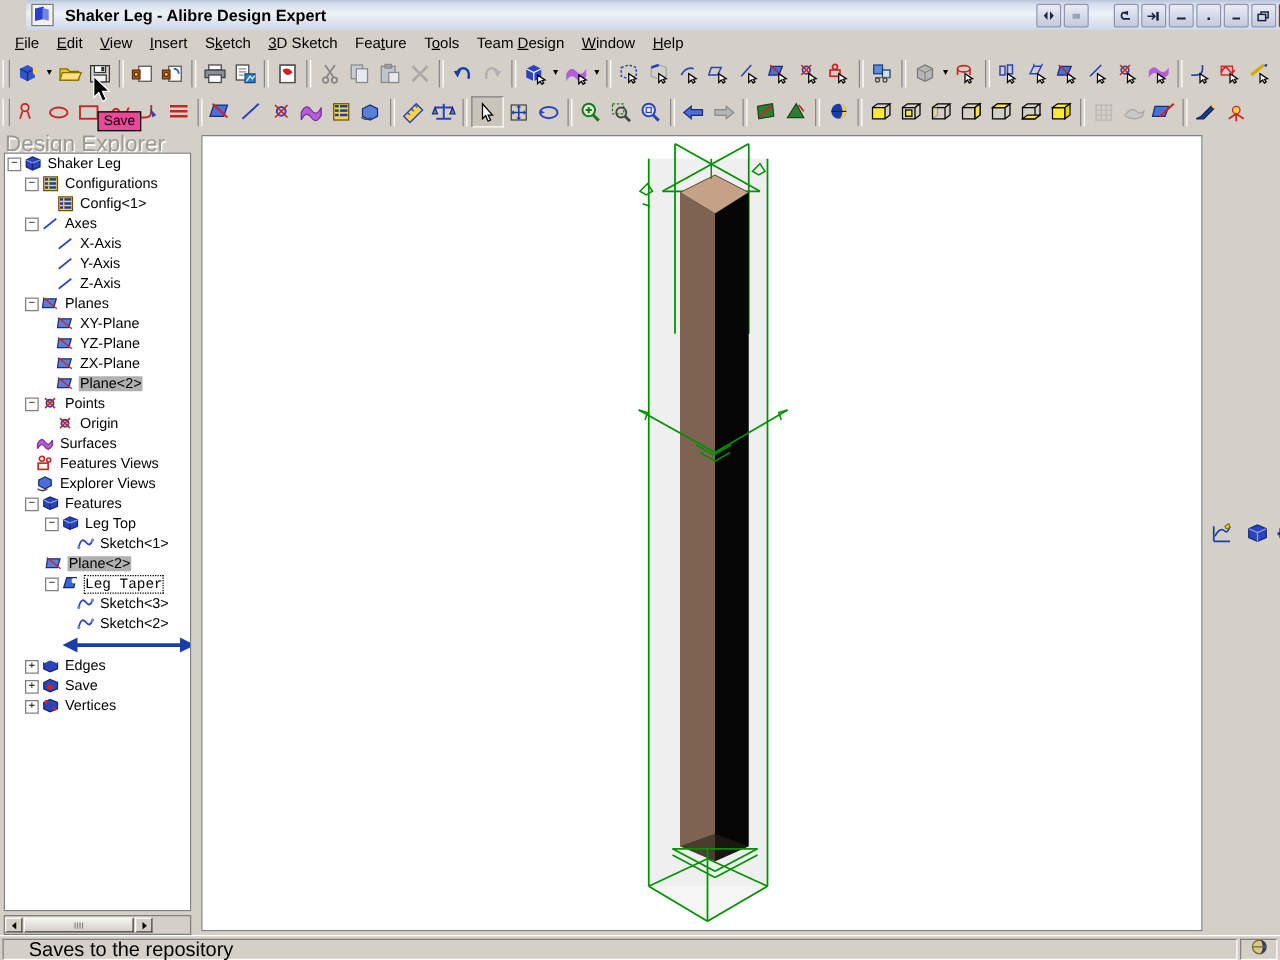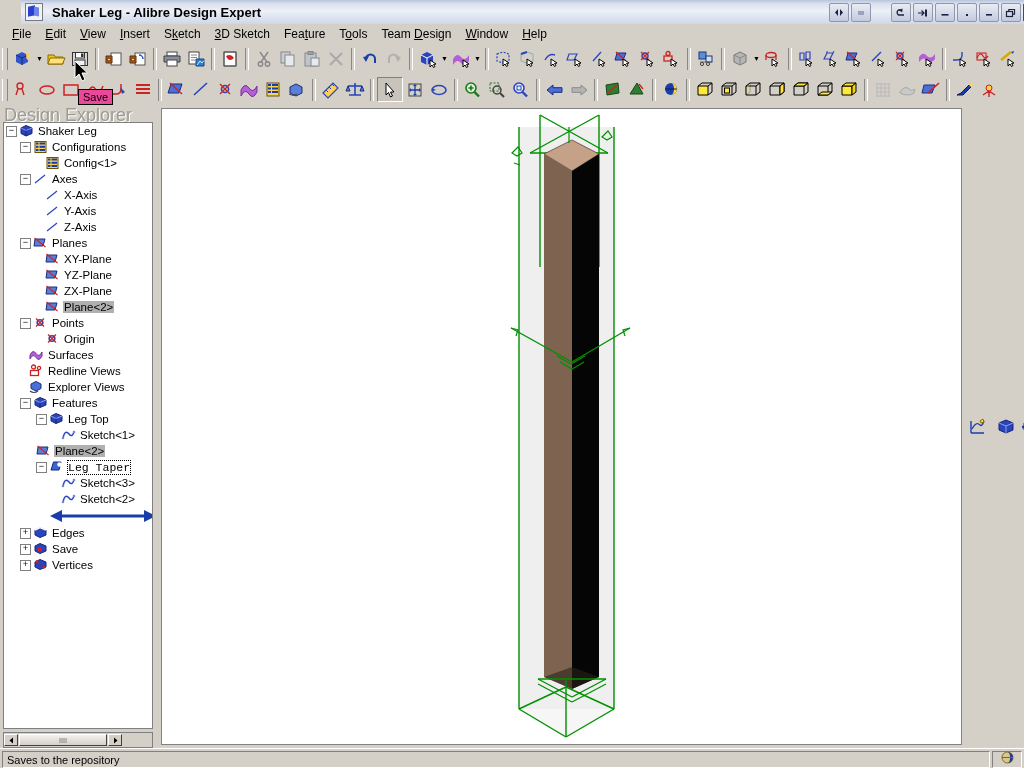--- a/index.html
+++ b/index.html
@@ -131,22 +131,22 @@
   .vbtn{width:25px;height:25px;display:flex;align-items:center;justify-content:center;flex:0 0 auto;position:relative;}
   .vsep{width:22px;height:2px;border-top:1px solid #888;border-bottom:1px solid #fff;margin:1px 0;flex:0 0 auto;}
   .vexp{width:24px;height:9px;display:flex;align-items:center;justify-content:center;font-size:7px;color:#000;flex:0 0 auto;}
 
   
   .statusbar{
     position:absolute;left:0;top:748px;width:1024px;height:20px;
     background:#d4d0c8;border-top:1px solid #fff;display:flex;align-items:center;
   }
   .statusmsg{
-    margin-left:2px;height:17px;line-height:17px;padding-left:4px;
-    font-size:11px;color:#000;
+    margin-left:2px;height:17px;line-height:17px;padding-left:20px;
+    font-size:16px;color:#000;
     border:1px solid #808080;border-right-color:#fff;border-bottom-color:#fff;
     box-sizing:border-box;flex:1 1 auto;
   }
   .statuspane{
     width:30px;height:17px;margin-left:2px;margin-right:2px;
     border:1px solid #808080;border-right-color:#fff;border-bottom-color:#fff;
     box-sizing:border-box;display:flex;align-items:center;justify-content:center;
   }
 
   
@@ -930,21 +930,21 @@
       </div>
 
       <div class="tnode" style="padding-left:25px">
         <span class="ticon">
           <svg width="16" height="14" viewBox="0 0 16 14">
               <circle cx="4.5" cy="3" r="2" fill="none" stroke="#cc2222" stroke-width="1.3"></circle>
               <circle cx="10" cy="4" r="1.6" fill="none" stroke="#cc2222" stroke-width="1.3"></circle>
               <rect x="1.5" y="6.5" width="8" height="5" fill="none" stroke="#cc2222" stroke-width="1.3"></rect>
             </svg>
         </span>
-        <span class="tlabel">Redline Views</span>
+        <span class="tlabel">Features Views</span>
       </div>
 
       <div class="tnode" style="padding-left:25px">
         <span class="ticon">
           <svg width="16" height="14" viewBox="0 0 16 14">
               <path d="M2 4 L7 1.5 L12 4 L12 8.5 L7 11 L2 8.5 Z" fill="#4a6fd8" stroke="#1a2c7a"></path>
               <path d="M1 11 q4 3 8 0" fill="none" stroke="#444" stroke-width="1.2"></path>
             </svg>
         </span>
         <span class="tlabel">Explorer Views</span>

